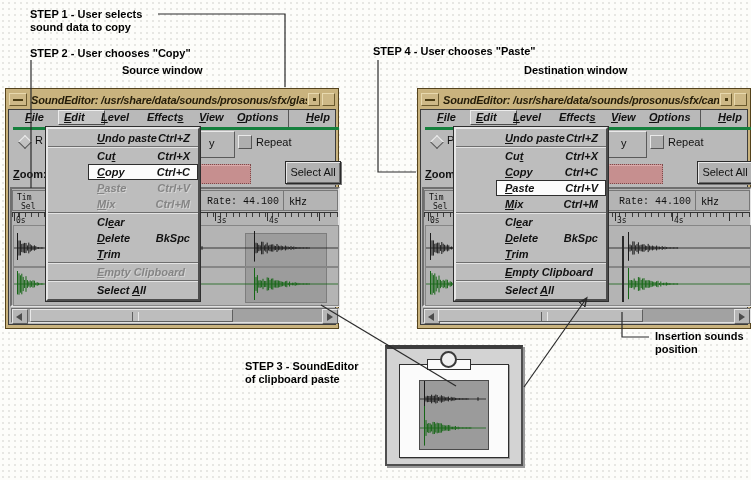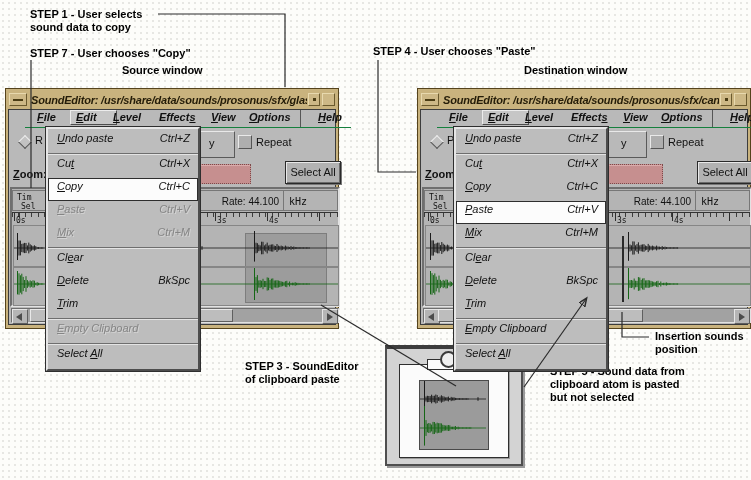--- a/index.html
+++ b/index.html
@@ -22,21 +22,21 @@
   .dash-icon{position:absolute;left:3px;top:5px;width:10px;height:2px;background:#4a3c14;}
   .tb-min{width:12px;position:relative;}
   .dot-icon{position:absolute;left:4px;top:4px;width:3px;height:3px;background:#4a3c14;}
   .tb-max{width:13px;}
   .tb-title{flex:1;font-size:11px;font-weight:bold;font-style:italic;color:#241c08;
     white-space:nowrap;overflow:hidden;padding:0 3px;letter-spacing:-0.2px;}
   .body{position:relative;height:216px;margin-top:1px;border:1px solid #3c3c3c;
     background:#b9b9b9;box-sizing:border-box;}
 
   
-  .menubar{position:absolute;left:16px;top:0;width:100%;height:17px;border-bottom:1px solid #15803d;}
+  .menubar{position:absolute;left:4px;top:0;width:100%;height:17px;border-bottom:3px solid #15803d;}
   .mb-item{position:absolute;top:1px;font-size:11px;font-weight:bold;font-style:italic;white-space:nowrap;}
   .mb-item.pressed{border:1px solid;border-color:#ececec #4d4d4d #4d4d4d #ececec;
     background:#c6c6c6;padding:0 19px 1px 5px;margin:-1px 0 0 -6px;}
   .mb-divider{position:absolute;left:275px;top:0;width:1px;height:17px;background:#565656;}
   u.mn{text-decoration:underline;}
 
   
   .diamond{position:absolute;left:11px;top:27px;width:8px;height:8px;background:#c2c2c2;
     border:1px solid;border-color:#ededed #555 #555 #ededed;transform:rotate(45deg);}
   .radio-frag{position:absolute;left:26px;top:24px;font-size:11px;}
@@ -56,21 +56,21 @@
     box-shadow:inset 1px 1px 0 #e9e9e9, inset -1px -1px 0 #6a6a6a, 1px 1px 0 #777;}
 
   
   .wavepanel{position:absolute;left:1px;top:77px;width:330px;height:120px;box-sizing:border-box;
     border:2px solid;border-color:#6f6f6f #e2e2e2 #e2e2e2 #6f6f6f;background:#b4b4b4;}
   .wp-info-left{position:absolute;left:0;top:1px;width:154px;height:21px;box-sizing:border-box;
     border:1px solid #777;}
   .tfrag{position:absolute;left:4px;top:2px;font-family:"DejaVu Sans Mono",monospace;font-size:8px;line-height:9px;}
   .sfrag{position:absolute;left:8px;top:11px;font-family:"DejaVu Sans Mono",monospace;font-size:8px;line-height:9px;}
   .wp-info-right{position:absolute;left:155px;top:1px;width:171px;height:21px;box-sizing:border-box;border:1px solid #777;}
-  .rate-label{position:absolute;right:58px;top:5px;font-family:Liberation Sans, sans-serif;font-size:10px;margin-left:32px;}
+  .rate-label{position:absolute;right:58px;top:5px;font-family:Liberation Mono, monospace;font-size:10px;margin-left:32px;}
   .rate-div{position:absolute;left:115px;top:0;width:1px;height:19px;background:#777;}
   .rate-unit{position:absolute;left:121px;top:5px;font-family:"DejaVu Sans Mono",monospace;font-size:10px;}
   .ruler{position:absolute;left:0;top:23px;width:326px;height:13px;border-top:1px solid #333;}
   .ruler .small-ticks{position:absolute;left:0;top:0;width:100%;height:4px;
     background:repeating-linear-gradient(90deg,#3c3c3c 0 1px,transparent 1px 6.5px);}
   .big-tick{position:absolute;top:0;width:1px;height:8px;background:#2e2e2e;}
   .rlabel{position:absolute;top:3px;font-family:"DejaVu Sans Mono",monospace;font-size:8px;background:transparent;padding-left:2px;}
   .chan{position:absolute;left:1px;width:324px;border:1px solid #868686;}
   .chan1{top:36px;height:40px;}
   .chan2{top:78px;height:37px;}
@@ -91,21 +91,21 @@
   .tri-l{left:3px;border-right:6px solid #4c4c4c;}
   .tri-r{left:4px;border-left:6px solid #4c4c4c;}
   .sb-thumb{position:absolute;top:0;height:13px;background:#bdbdbd;box-sizing:border-box;
     border:1px solid;border-color:#e9e9e9 #5f5f5f #5f5f5f #e9e9e9;}
   .sb-grip{position:absolute;left:50%;top:2px;width:5px;height:9px;
     border-left:1px solid #5f5f5f;border-right:1px solid #e9e9e9;}
 
   
   .menu{position:absolute;top:17px;width:150px;background:#bdbdbd;z-index:30;
     border:2px solid;border-color:#e6e6e6 #4d4d4d #4d4d4d #e6e6e6;outline:1px solid #2e2e2e;padding:1px 0;}
-  .mi{position:relative;height:23px;line-height:16px;font-size:11px;font-weight:normal;font-style:italic;}
+  .mi{position:relative;height:16px;line-height:16px;font-size:11px;font-weight:bold;font-style:italic;margin-left:40px;}
   .mi .ml{padding-left:9px;}
   .mi .ms{position:absolute;right:8px;top:0;}
   .mi.highlighted{background:#fcfcfc;box-shadow:inset 0 0 0 1px #2e2e2e;}
   .mi.disabled{color:#858585;text-shadow:1px 1px 0 #d4d4d4;}
   .msep{height:0;border-top:1px solid #6e6e6e;border-bottom:1px solid #e4e4e4;}
   .menu-left{left:37px;}
   .menu-right{left:33px;}
 
   
   .clipbox{position:absolute;left:385px;top:345px;width:138px;height:121px;box-sizing:border-box;
@@ -120,32 +120,27 @@
 </style>
 </head>
 <body>
 
 <div class="canvas">
 
   <div class="ann" style="left:30px;top:8px;">
     <div>STEP 1 - User selects</div>
     <div>sound data to copy</div>
   </div>
-  <div class="ann" style="left:30px;top:47px;">STEP 7 - User chooses "Copy"</div>
+  <div class="ann" style="left:30px;top:47px;">STEP 2 - User chooses "Copy"</div>
   <div class="ann" style="left:122px;top:64px;">Source window</div>
   <div class="ann" style="left:373px;top:45px;text-align:center;">STEP 4 - User chooses "Paste"</div>
   <div class="ann" style="left:524px;top:64px;">Destination window</div>
   <div class="ann" style="left:245px;top:360px;">
     <div>STEP 3 - SoundEditor</div>
     <div>of clipboard paste</div>
-  </div>
-  <div class="ann" style="left:550px;top:365px;">
-    <div>STEP 5 - Sound data from</div>
-    <div>clipboard atom is pasted</div>
-    <div>but not selected</div>
   </div>
   <div class="ann" style="left:655px;top:330px;">
     <div>Insertion sounds</div>
     <div>position</div>
   </div>
 
   <div class="win" style="left:5px;top:88px;">
     <div class="titlebar">
       <div class="tb-btn tb-menu">
           <span class="dash-icon"></span>

